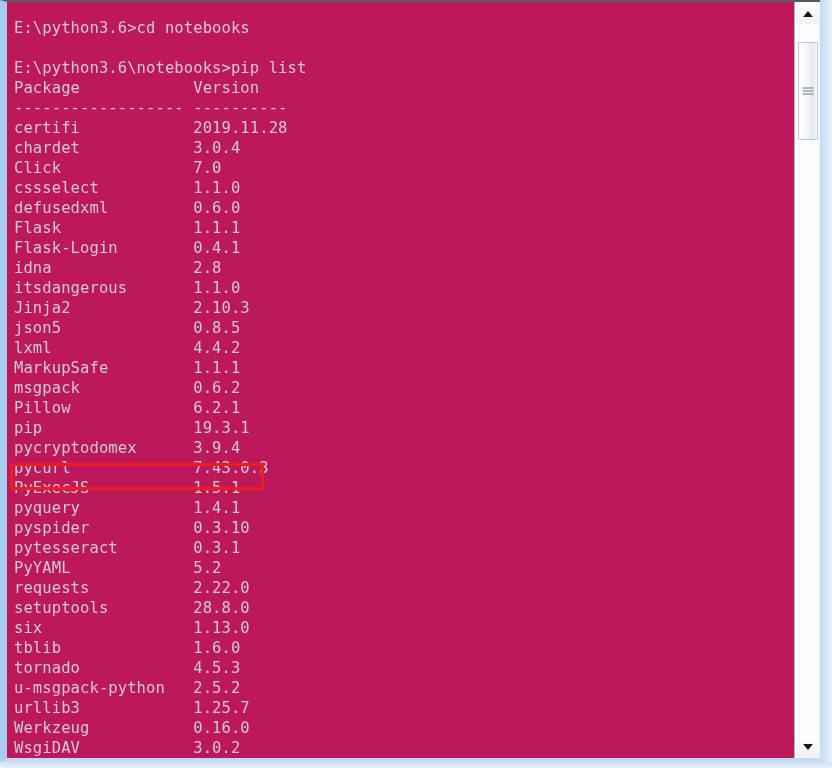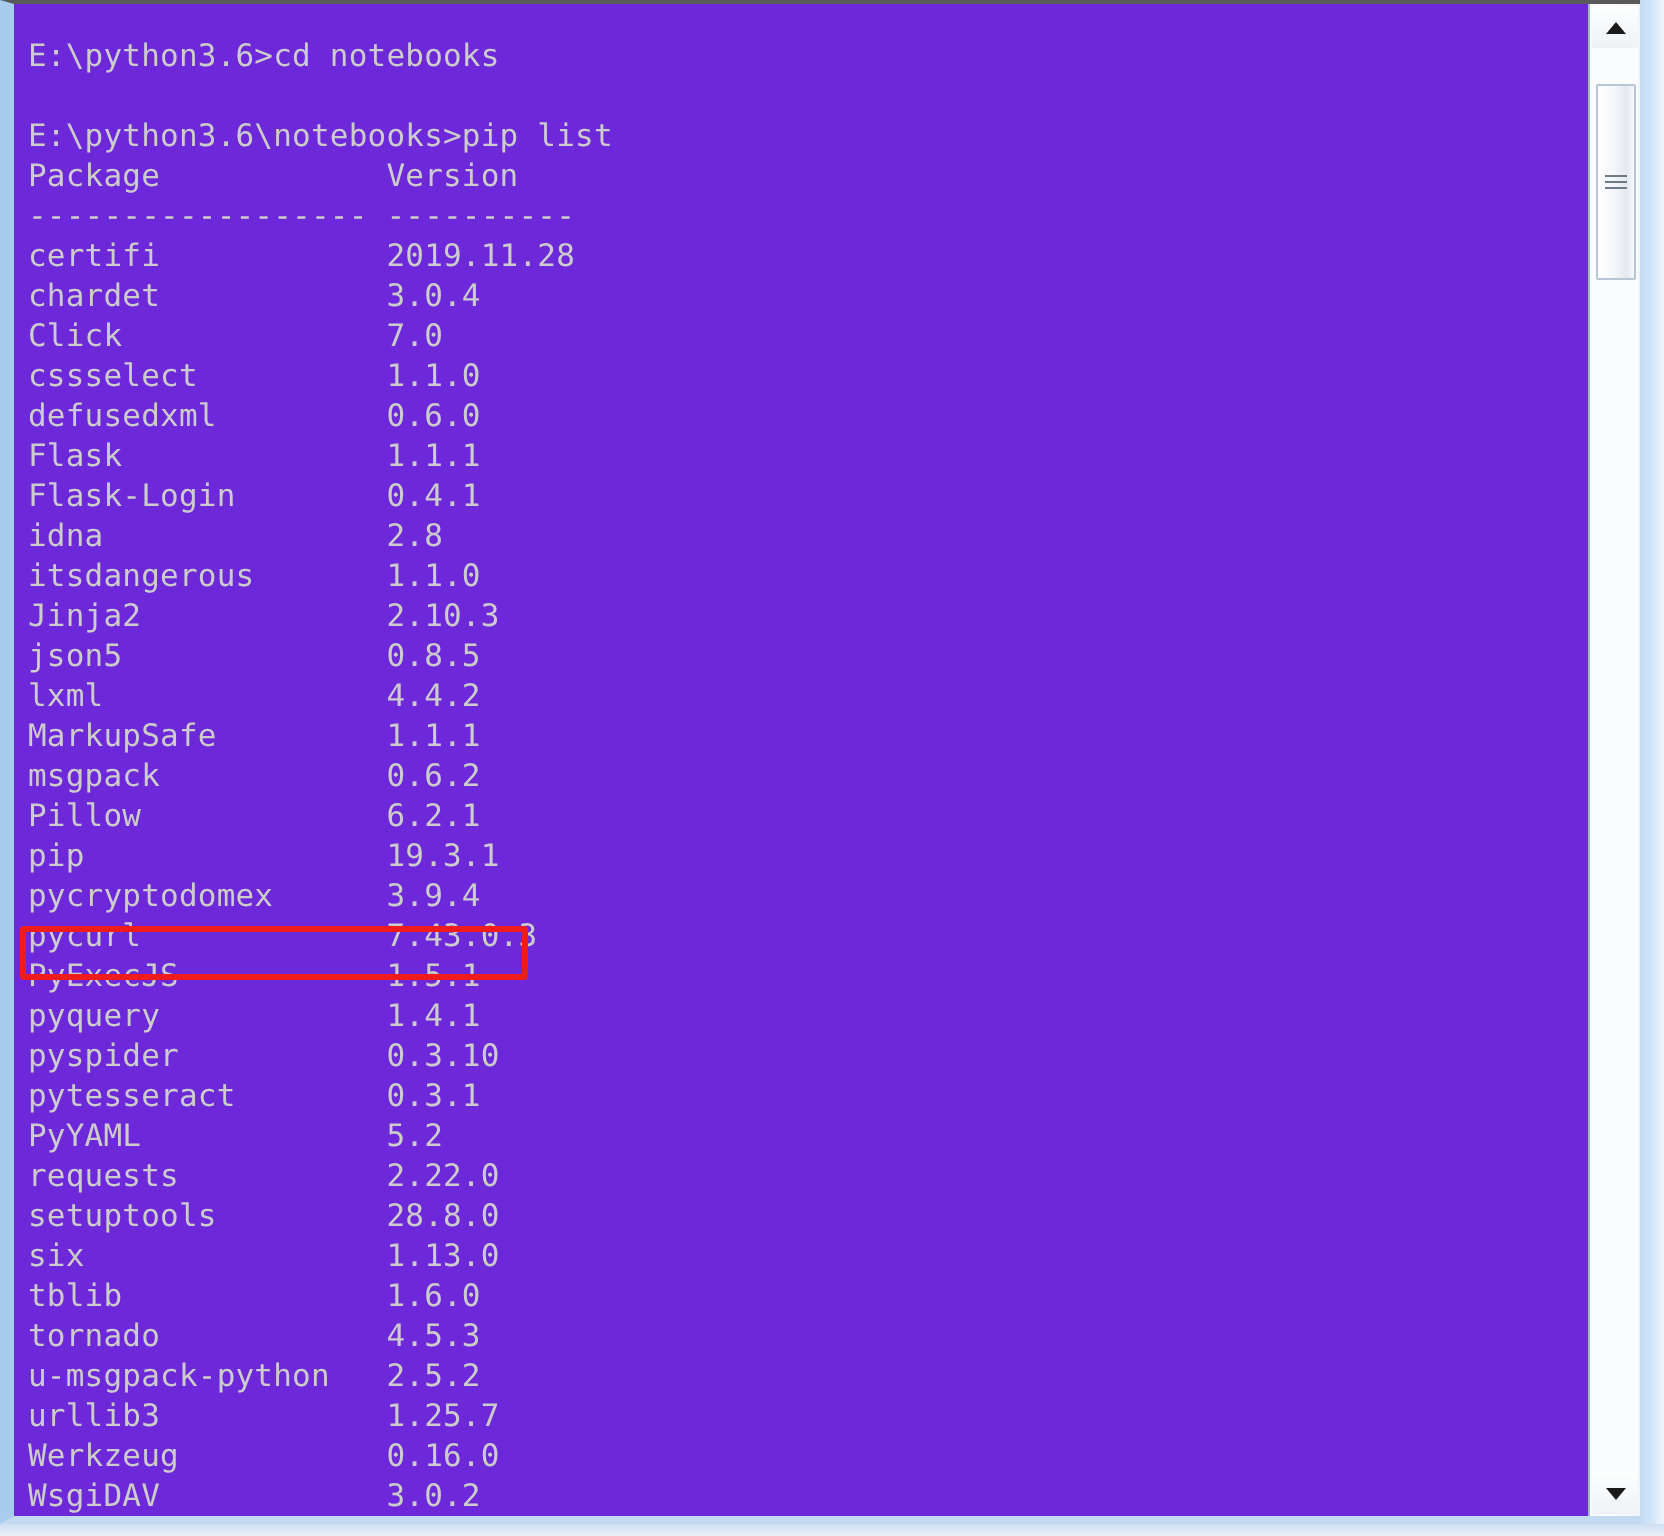--- a/index.html
+++ b/index.html
@@ -39,21 +39,21 @@
     border-right: 0;
   }
 
   
   #console-client {
     position: absolute;
     left: 0;
     top: 0;
     right: 26px;
     bottom: 0;
-    background: #6d28d9;
+    background: #be185d;
     overflow: hidden;
     padding-left: 24px;
   }
 
   
   #terminal-text {
     position: absolute;
     left: 7px;
     top: 0px;
     color: #cccccc;

